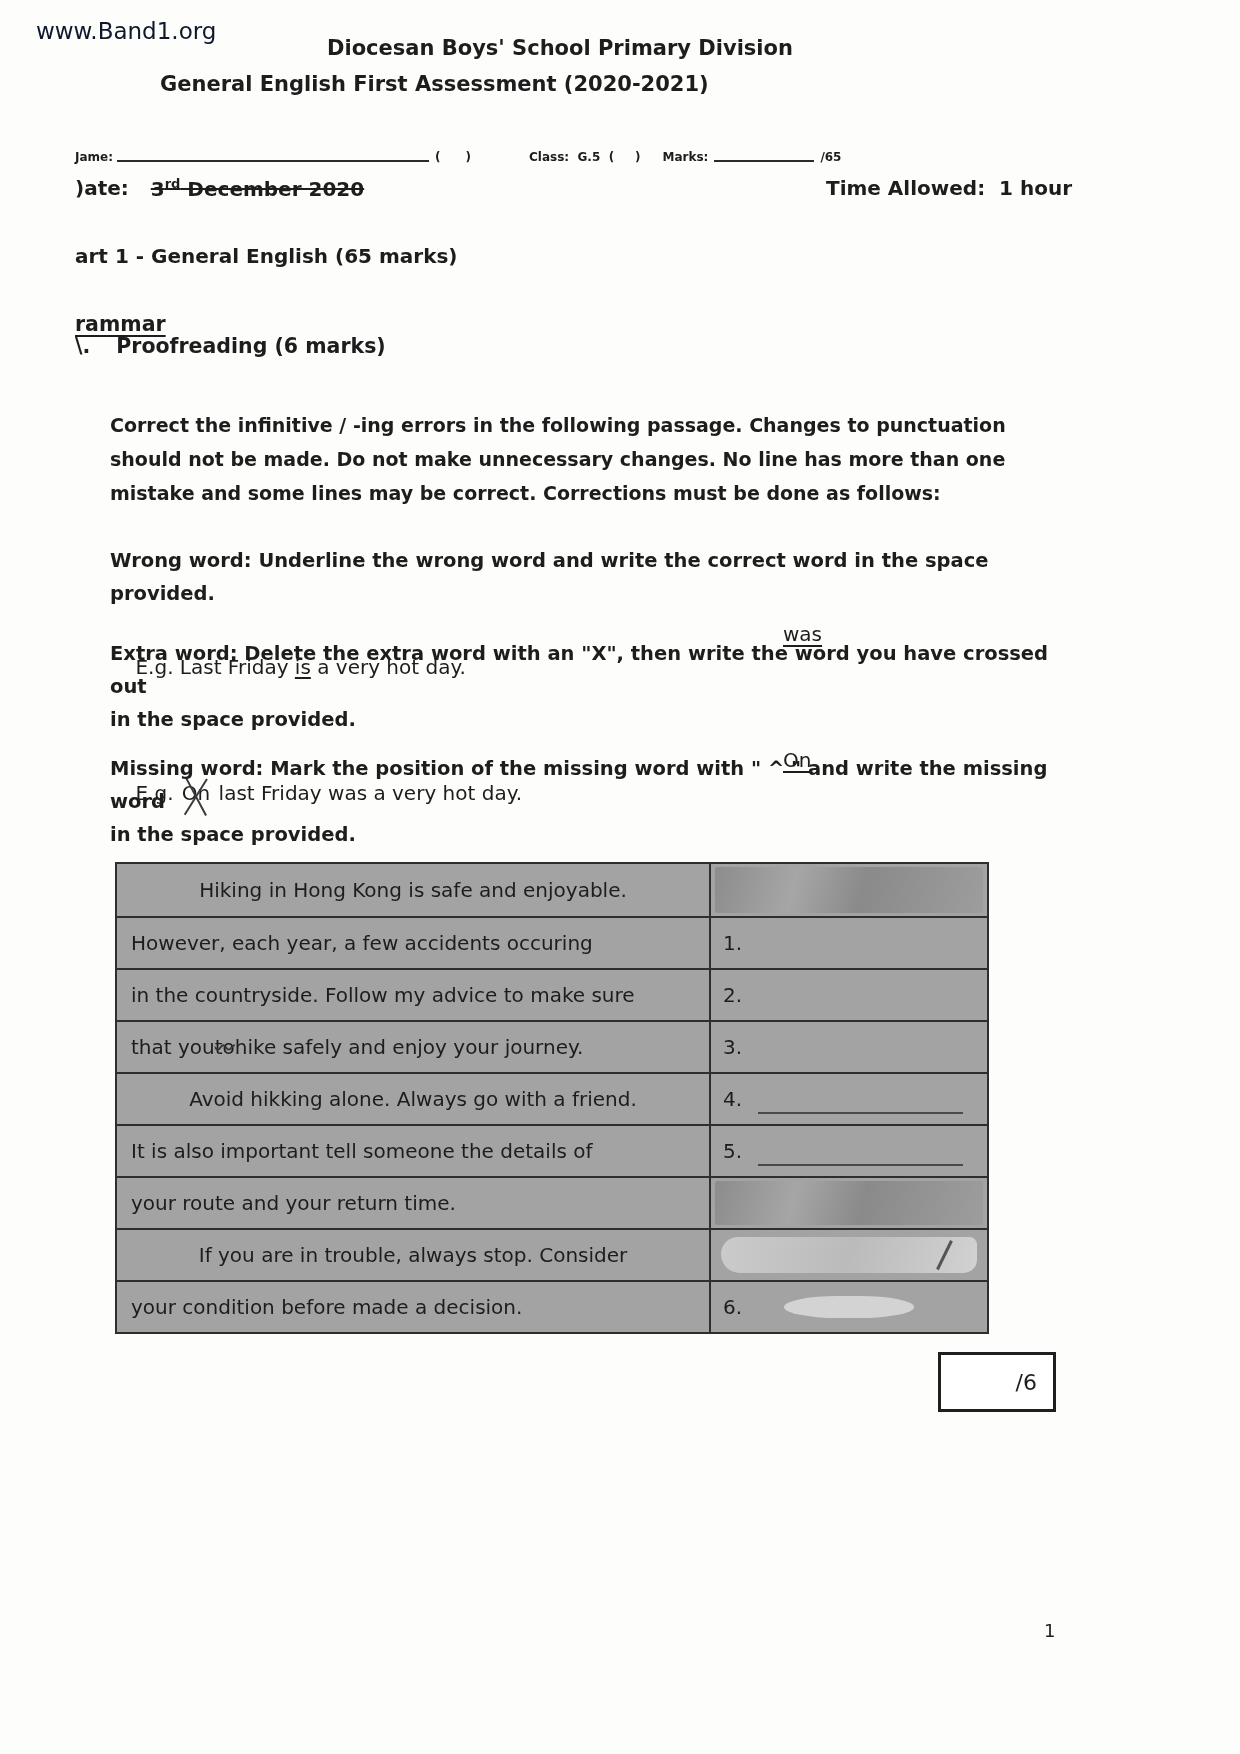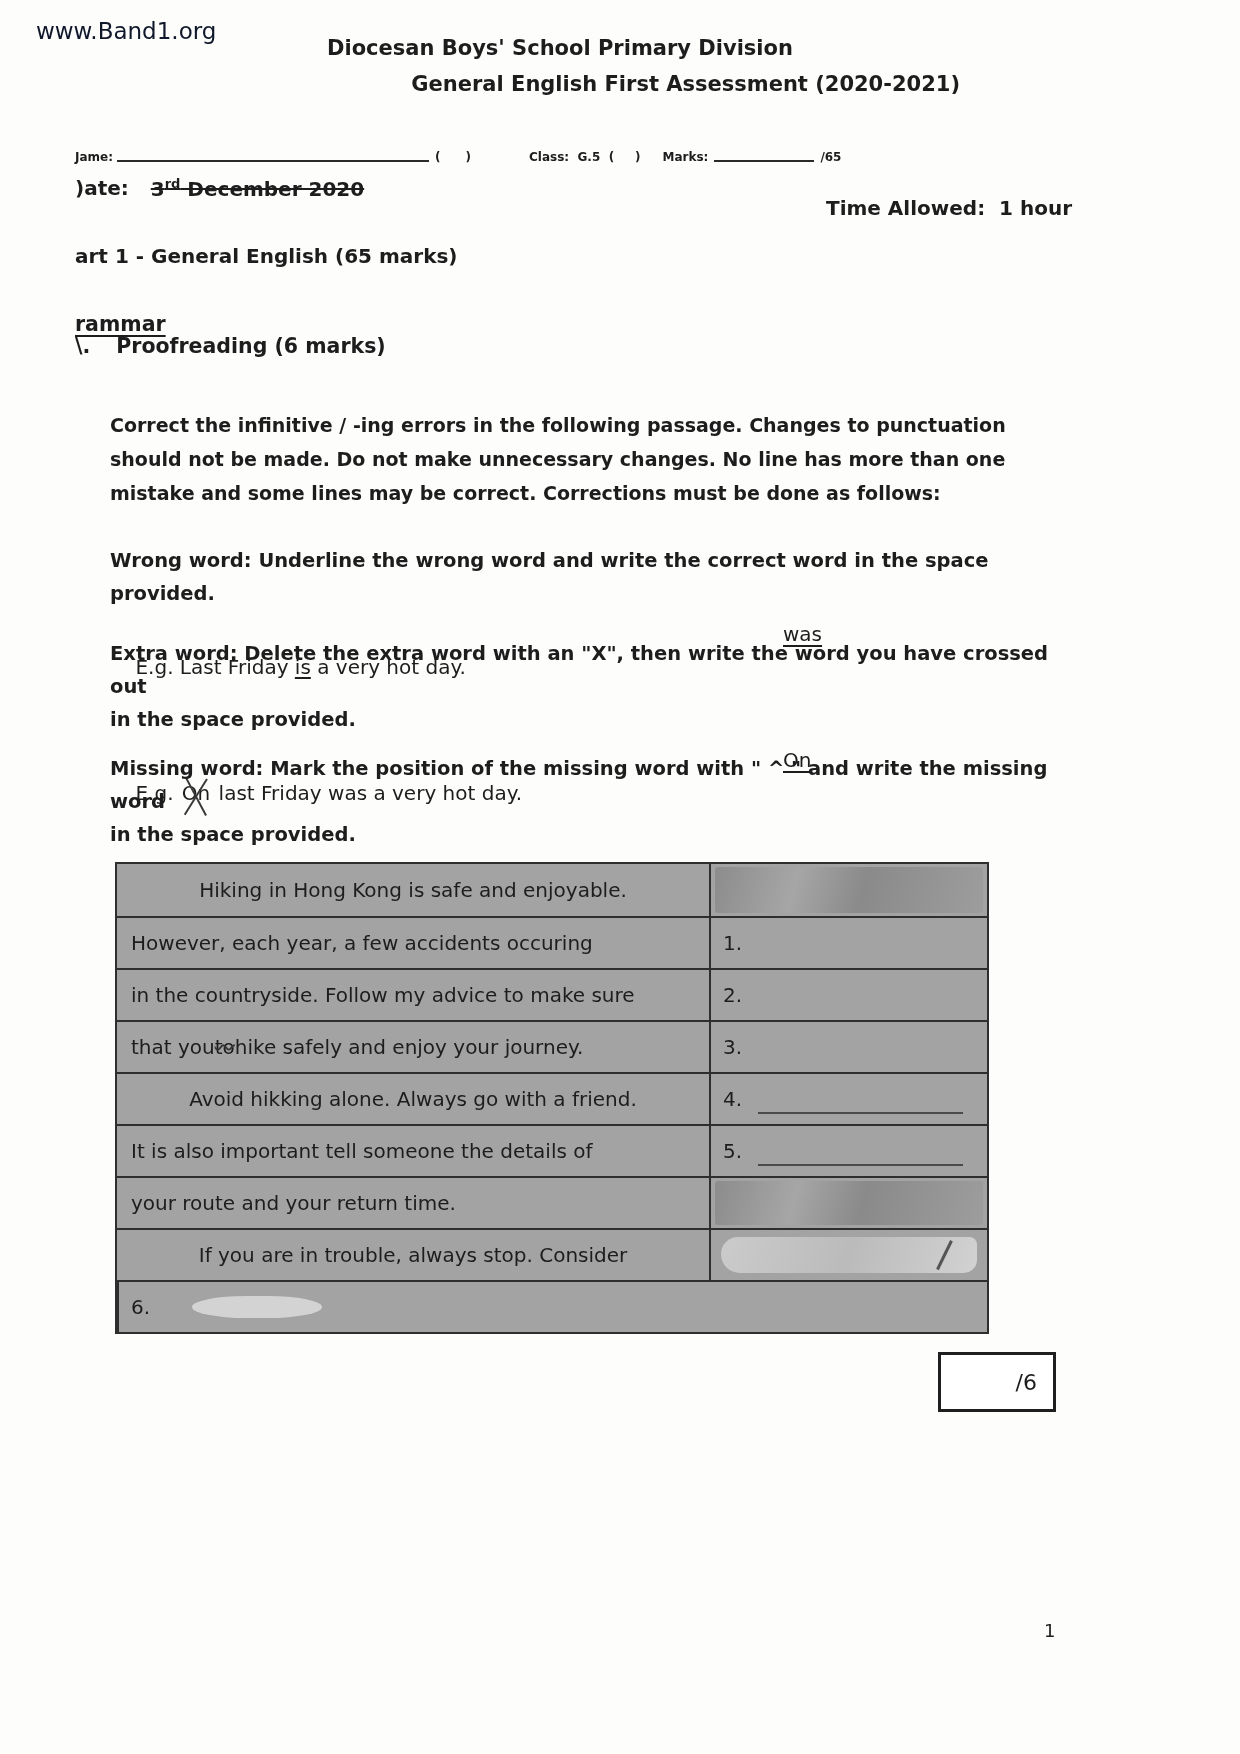--- a/index.html
+++ b/index.html
@@ -10,34 +10,34 @@
     font-family: "DejaVu Sans", sans-serif;
     color: #1d1d1d;
     overflow: hidden;
   }
   .abs { position: absolute; }
   .bold { font-weight: bold; }
 
   #watermark { left: 36px; top: 18px; font-size: 23px; color: #0f172a; }
 
   #school-title { left: 160px; top: 36px; width: 800px; text-align: center; font-size: 21px; font-weight: bold; }
-  #exam-title   { left: 160px; top: 72px; width: 800px; text-align: right; font-size: 21px; font-weight: bold; }
+  #exam-title   { left: 160px; top: 72px; width: 800px; text-align: left; font-size: 21px; font-weight: bold; }
 
   #info-row1 { left: 75px; top: 138px; width: 950px; display: flex; align-items: flex-end; font-size: 12px; font-weight: bold; }
   .blank-line { border-bottom: 2px solid #2b2b2b; height: 24px; }
   #name-blank  { width: 312px; margin: 0 6px 2px 4px; }
   #name-brackets { white-space: pre-wrap; }
   #class-label { margin-left: 58px; white-space: pre-wrap; }
   #marks-label { margin-left: 22px; }
   #marks-blank { width: 100px; margin: 0 6px 2px 6px; }
 
   #info-row2 { left: 75px; top: 176px; font-size: 20px; font-weight: bold; display: flex; }
   #date-value { margin-left: 22px; text-decoration: line-through; text-decoration-thickness: 2px; }
   #date-value sup { text-decoration: underline; font-size: 13px; }
-  #time-allowed { left: 826px; top: 176px; font-size: 20px; font-weight: bold; white-space: pre-wrap; margin-top: 20px; }
+  #time-allowed { left: 826px; top: 176px; font-size: 20px; font-weight: bold; white-space: pre-wrap; }
 
   #part-heading { left: 75px; top: 244px; font-size: 20px; font-weight: bold; }
   #grammar-heading { left: 75px; top: 312px; font-size: 20.5px; font-weight: bold; text-decoration: underline; text-underline-offset: 4px; text-decoration-thickness: 2px; text-align: right; }
   #question-line { left: 75px; top: 334px; font-size: 20.5px; font-weight: bold; }
   #question-title { margin-left: 26px; }
 
   #instructions { left: 110px; top: 408px; width: 960px; font-size: 19px; font-weight: bold; line-height: 34px; white-space: pre-wrap; }
 
   .rule-block { width: 960px; font-size: 19.5px; line-height: 33px; }
   .rule-desc { font-weight: bold; white-space: pre-wrap; }
@@ -184,20 +184,21 @@
       </div>
   </div>
   <div class="t-row">
     <div class="cell-text center">If you are in trouble, always stop. Consider</div>
     <div class="cell-ans">
         <span class="blob-light"></span>
         <span class="slash-mark"></span>
       </div>
   </div>
   <div class="t-row">
+    <div class="cell-text">your condition before made a decision.</div>
     <div class="cell-ans">
         <span>6.</span>
         <span class="smudge"></span>
       </div>
   </div>
 </div>
 
 <div class="abs" id="score-box">
   <span>/6</span>
 </div>

